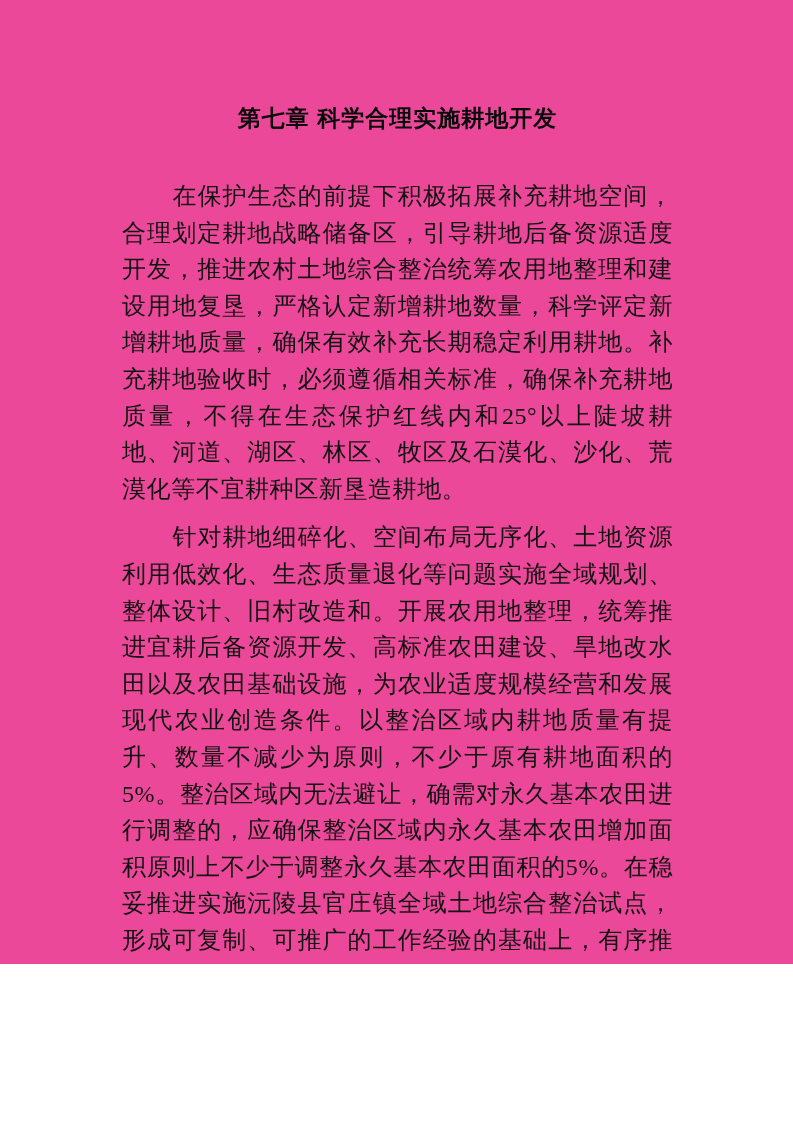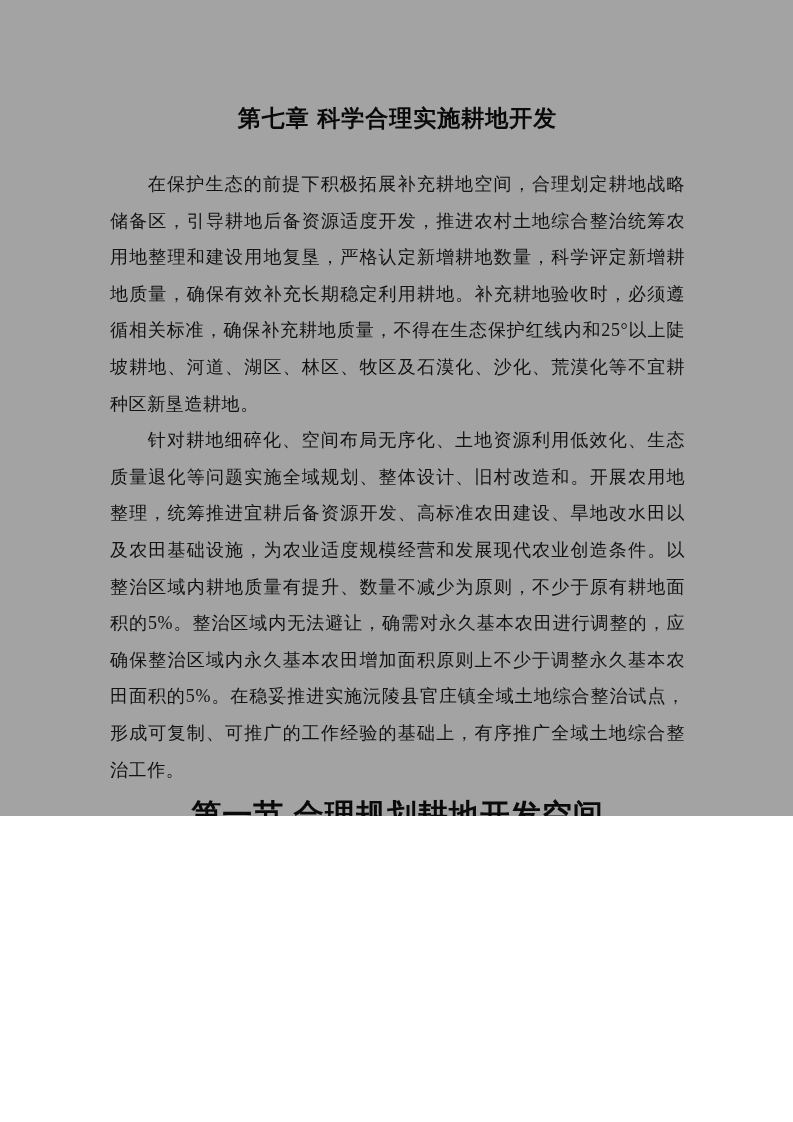--- a/index.html
+++ b/index.html
@@ -3,22 +3,22 @@
 <meta charset="utf-8">
 <style>
   html, body {
     margin: 0;
     padding: 0;
     background: #ffffff;
   }
   .page {
     position: relative;
     width: 793px;
-    height: 816px;
-    background: #a3a3a3;
+    height: 964px;
+    background: #ec4899;
     overflow: hidden;
     font-family: "Liberation Serif", "DejaVu Serif", serif;
     color: #000000;
     box-sizing: border-box;
   }
   .content {
     position: absolute;
     left: 110px;
     top: 0;
     width: 575px;
@@ -31,22 +31,22 @@
     font-weight: bold;
     font-size: 23px;
     line-height: 32px;
     letter-spacing: 1px;
     color: #0a0a0a;
   }
   .title-gap {
     height: 32px;
   }
   p.body {
-    margin: 0;
-    font-size: 18px;
+    margin: 12px;
+    font-size: 24px;
     line-height: 36.6px;
     text-align: justify;
     text-indent: 2.1em;
     letter-spacing: 0.6px;
     color: #121212;
   }
   .section-title {
     margin: 0;
     padding-top: 12px;
     padding-bottom: 13px;

